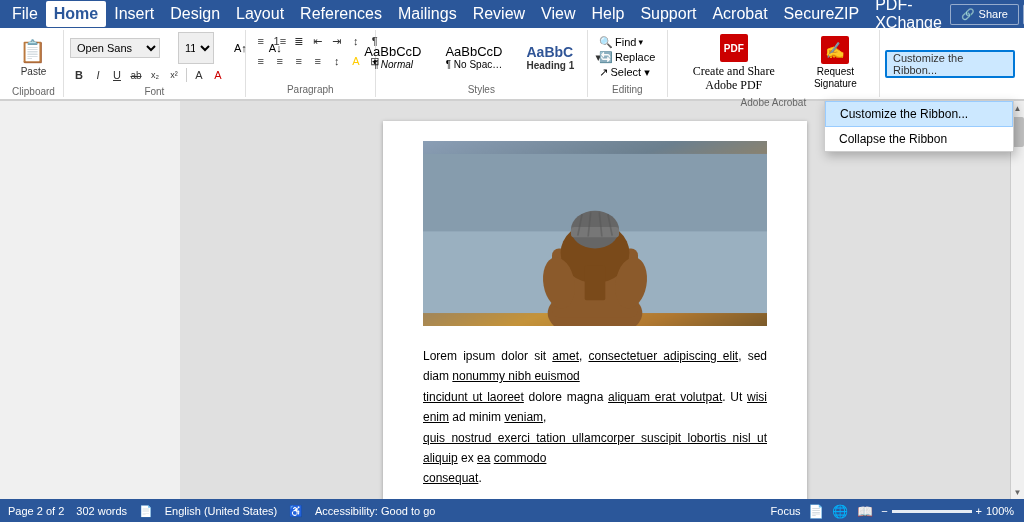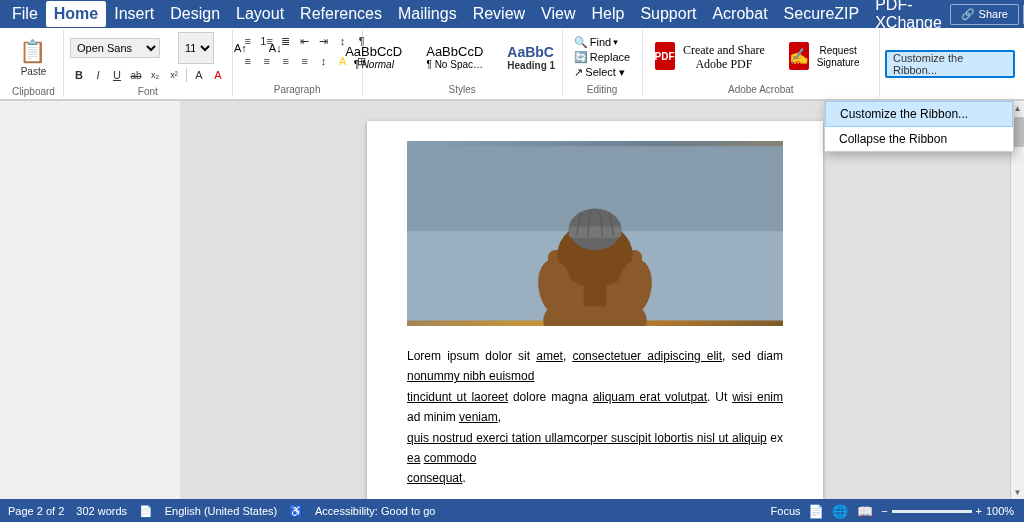--- a/index.html
+++ b/index.html
@@ -155,21 +155,21 @@
       gap: 2px;
     }
     .editing-row {
       display: flex;
       align-items: center;
       gap: 2px;
       font-size: 11px;
     }
     .adobe-btn {
       display: flex;
-      flex-direction: row;
+      flex-direction: column;
       align-items: center;
       cursor: pointer;
       padding: 2px 6px;
       font-size: 10px;
       text-align: center;
     }
     .adobe-icon {
       width: 28px;
       height: 28px;
       background: #cc0000;
@@ -198,21 +198,21 @@
     .doc-content {
       flex: 1;
       overflow-y: auto;
       display: flex;
       justify-content: center;
       padding: 20px 0;
       background: #e0e0e0;
     }
     .doc-page {
       background: #fff;
-      width: 456px;
+      width: 424px;
       min-height: 380px;
       box-shadow: 0 1px 4px rgba(0,0,0,0.3);
       padding: 20px 40px 30px 40px;
       position: relative;
     }
     .doc-image {
       width: 100%;
       height: 185px;
       background: linear-gradient(160deg, #8a9eb5 0%, #6b7f8e 30%, #a0855a 55%, #c4933a 70%, #b07830 85%, #7a5a2a 100%);
       margin-bottom: 20px;

